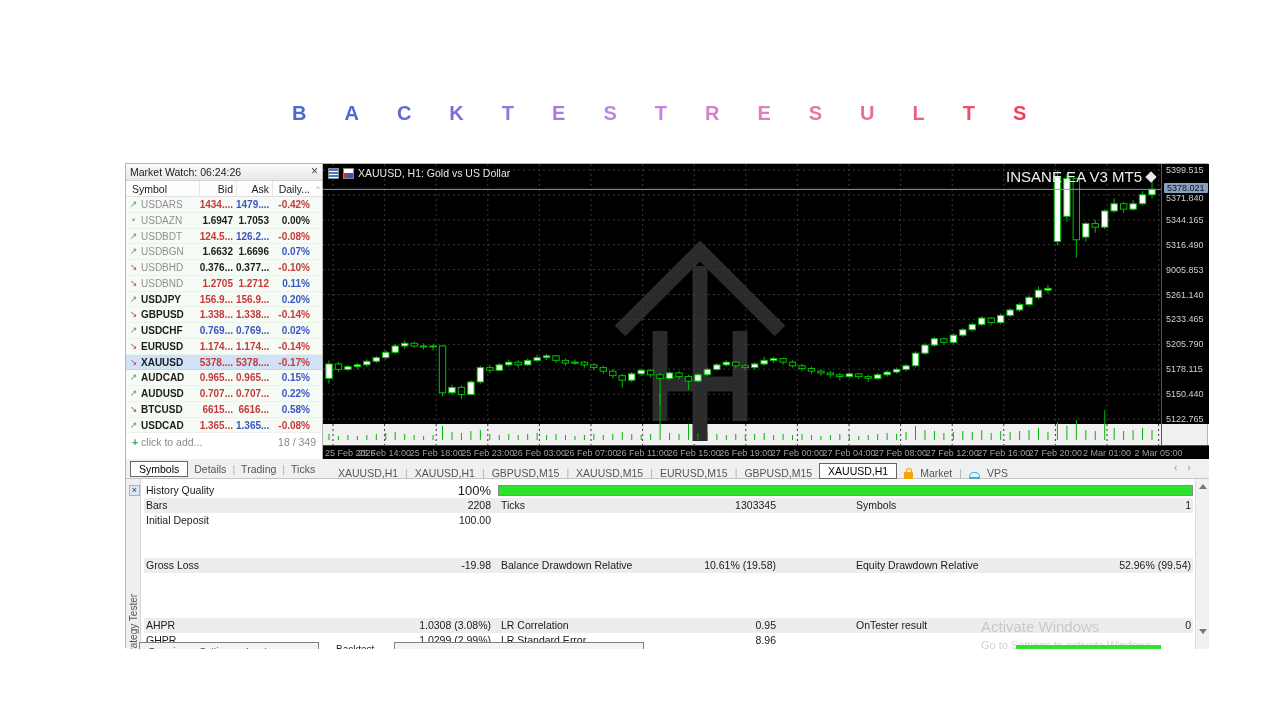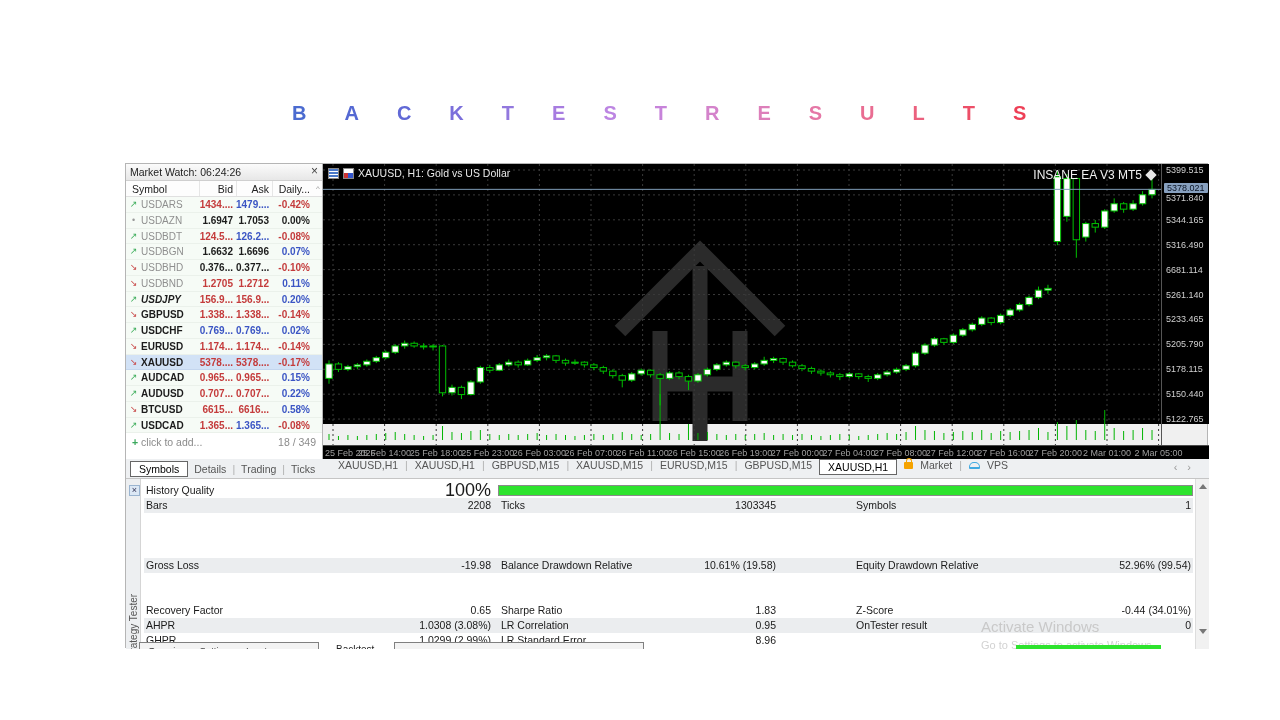--- a/index.html
+++ b/index.html
@@ -52,39 +52,39 @@
   .bidline { stroke:#7f9cb8; stroke-width:1; }
   .wm { stroke:#2b2b2b; stroke-width:15; fill:none; }
   .c-title { position:absolute; left:5px; top:3px; display:flex; gap:4px; align-items:center;
              font-size:10.5px; color:#e8e8e8; white-space:nowrap; }
   .ic1 { width:11px; height:11px; border:1px solid #888;
          background:repeating-linear-gradient(#4a79c9 0 2px, #fff 2px 3px); }
   .ic2 { width:11px; height:11px; border:1px solid #888;
          background:linear-gradient(#ffffff 45%, rgba(0,0,0,0) 45%),
                     linear-gradient(90deg,#cc3333 50%, #3355cc 50%); }
   .c-ea { position:absolute; right:54px; top:4px; display:flex; gap:5px; align-items:center;
-          font-size:12px; color:#f0f0f0; white-space:nowrap; }
+          font-size:15px; color:#f0f0f0; white-space:nowrap; }
   .hat { width:8px; height:8px; background:#e8e8e8; transform:rotate(45deg); }
   .paxis { position:absolute; left:838px; top:0; width:48px; height:281px;
            border-left:1px solid #555; }
   .plabel { position:absolute; left:4px; font-size:9px; color:#cfcfcf; white-space:nowrap; }
   .pchip { position:absolute; left:2px; background:#87a0bf; color:#0b1526; font-size:9px;
            padding:0 3px; border-radius:1px; }
   .taxis { position:absolute; left:0; top:281px; width:886px; height:14px; background:#000;
            border-top:1px solid #4a4a4a; }
   .tlabel { position:absolute; top:2px; font-size:9px; color:#9f9f9f; white-space:nowrap;
             transform:translateX(-50%); }
 
   
   .tabs-row { position:absolute; left:0; top:295px; width:1083px; height:20px;
               background:#eef0f2; border-bottom:1px solid #c5c5c5; }
   .mw-tabs { position:absolute; left:4px; top:0; height:20px; display:flex; gap:6px;
              align-items:center; font-size:10.5px; color:#555; }
   .c-tabs { position:absolute; left:212px; top:0; height:20px; display:flex; gap:7px;
-            align-items:flex-start; font-size:10.5px; color:#555; }
+            align-items:flex-end; font-size:10.5px; color:#555; }
   .tab { cursor:pointer; white-space:nowrap; }
   .tab.active { background:#fff; border:1px solid #666; padding:1px 8px; color:#000; }
   .pipe { color:#b0b0b0; }
   .lock { width:9px; height:7px; background:#f5a300; border-radius:1px; position:relative;
           display:inline-block; margin-top:3px; }
   .lock:before { content:''; position:absolute; top:-4px; left:1.5px; width:4px; height:4px;
                  border:1.5px solid #f5a300; border-bottom:none; border-radius:3px 3px 0 0; }
   .vps-ic { width:11px; height:7px; border:1.5px solid #3fa9e0; border-bottom:2px solid #3fa9e0;
             border-radius:5px 5px 1px 1px; display:inline-block; margin-top:3px; }
   .tab-arrows { position:absolute; right:8px; top:2px; font-size:11px; color:#999;
@@ -101,21 +101,21 @@
              border:1px solid #9ab4d0; color:#335; font-size:9px; line-height:9px;
              text-align:center; cursor:pointer; }
   .t-content { position:absolute; left:18px; right:16px; top:0; height:170px; }
   .t-row { position:absolute; left:0; width:100%; height:15px; font-size:10.5px;
            line-height:15px; color:#1a1a1a; }
   .t-row.shade { background:#ebedef; }
   .t-row span { position:absolute; white-space:nowrap; overflow:hidden; }
   .l1 { left:2px; width:222px; } .v1 { left:226px; width:121px; text-align:right; }
   .l2 { left:357px; width:220px; } .v2 { left:480px; width:152px; text-align:right; }
   .l3 { left:712px; width:220px; } .v3 { left:885px; width:162px; text-align:right; }
-  .t-row.first .v1 { font-size:18px; }
+  .t-row.first .v1 { font-size:13px; }
   .t-progress { position:absolute; left:354px; top:2px; width:695px; height:11px;
                 background:#2ee32e; border:1px solid #8a8a8a; }
   .t-scroll { position:absolute; right:0; top:0; width:14px; height:170px; background:#f1f1f1;
               border-left:1px solid #ddd; }
   .tri-up { position:absolute; top:5px; left:3px; width:0; height:0;
             border-left:4px solid transparent; border-right:4px solid transparent;
             border-bottom:5px solid #777; cursor:pointer; }
   .tri-dn { position:absolute; top:150px; left:3px; width:0; height:0;
             border-left:4px solid transparent; border-right:4px solid transparent;
             border-top:5px solid #777; cursor:pointer; }
@@ -205,21 +205,21 @@
           </div>
           <div class="mw-row">
             <span class="mw-ar" style="color: rgb(200, 72, 72);">↘</span>
             <span class="mw-sym" style="color: rgb(143, 143, 143);">USDBND</span>
             <span class="mw-num" style="color: rgb(196, 59, 59);">1.2705</span>
             <span class="mw-num" style="color: rgb(196, 59, 59);">1.2712</span>
             <span class="mw-num" style="color: rgb(59, 85, 196);">0.11%</span>
           </div>
           <div class="mw-row">
             <span class="mw-ar" style="color: rgb(63, 174, 92);">↗</span>
-            <span class="mw-sym" style="color: rgb(28, 28, 28); font-weight: 700; font-style: italic;">USDJPY</span>
+            <span class="mw-sym" style="color: rgb(28, 28, 28); font-weight: 700;">USDJPY</span>
             <span class="mw-num" style="color: rgb(196, 59, 59);">156.9...</span>
             <span class="mw-num" style="color: rgb(196, 59, 59);">156.9...</span>
             <span class="mw-num" style="color: rgb(59, 85, 196);">0.20%</span>
           </div>
           <div class="mw-row">
             <span class="mw-ar" style="color: rgb(200, 72, 72);">↘</span>
             <span class="mw-sym" style="color: rgb(28, 28, 28); font-weight: 700;">GBPUSD</span>
             <span class="mw-num" style="color: rgb(196, 59, 59);">1.338...</span>
             <span class="mw-num" style="color: rgb(196, 59, 59);">1.338...</span>
             <span class="mw-num" style="color: rgb(196, 59, 59);">-0.14%</span>
@@ -591,21 +591,21 @@
       </div>
       <div class="c-ea">
         <span>INSANE EA V3 MT5</span>
         <span class="hat"></span>
       </div>
       <div class="paxis">
           <div class="plabel" style="top: 1px;">5399.515</div>
           <div class="plabel" style="top: 29px; text-align: center;">5371.840</div>
           <div class="plabel" style="top: 50.815px;">5344.165</div>
           <div class="plabel" style="top: 75.7225px;">5316.490</div>
-          <div class="plabel" style="top: 100.63px;">6681.114</div>
+          <div class="plabel" style="top: 100.63px;">9005.853</div>
           <div class="plabel" style="top: 125.537px;">5261.140</div>
           <div class="plabel" style="top: 150.445px;">5233.465</div>
           <div class="plabel" style="top: 175.352px;">5205.790</div>
           <div class="plabel" style="top: 200.26px;">5178.115</div>
           <div class="plabel" style="top: 225.167px;">5150.440</div>
           <div class="plabel" style="top: 250.075px;">5122.765</div>
           <div class="pchip" style="top: 19.3446px;">5378.021</div>
         </div>
       <div class="taxis">
           <div class="tlabel" style="left: 2px; transform: none;">25 Feb 2026</div>
@@ -675,43 +675,43 @@
             <div class="t-progress"></div>
           </div>
           <div class="t-row shade" style="top: 19px;">
             <span class="l1">Bars</span>
             <span class="v1">2208</span>
             <span class="l2">Ticks</span>
             <span class="v2">1303345</span>
             <span class="l3">Symbols</span>
             <span class="v3">1</span>
           </div>
+          <div class="t-row" style="top: 34px;">
+            <span class="l1">Initial Deposit</span>
+            <span class="v1">100.00</span>
+            <span class="l2"></span>
+            <span class="v2"></span>
+            <span class="l3"></span>
+            <span class="v3"></span>
+          </div>
           <div class="t-row shade" style="top: 79px;">
             <span class="l1">Gross Loss</span>
             <span class="v1">-19.98</span>
             <span class="l2">Balance Drawdown Relative</span>
             <span class="v2">10.61% (19.58)</span>
             <span class="l3">Equity Drawdown Relative</span>
             <span class="v3">52.96% (99.54)</span>
           </div>
           <div class="t-row shade" style="top: 109px; margin-top: 30px;">
             <span class="l1">Profit Factor</span>
             <span class="v1">4.25</span>
             <span class="l2">Expected Payoff</span>
             <span class="v2">3.82</span>
             <span class="l3">Margin Level</span>
             <span class="v3">73.68%</span>
-          </div>
-          <div class="t-row" style="top: 124px;">
-            <span class="l1">Recovery Factor</span>
-            <span class="v1">0.65</span>
-            <span class="l2">Sharpe Ratio</span>
-            <span class="v2">1.83</span>
-            <span class="l3">Z-Score</span>
-            <span class="v3">-0.44 (34.01%)</span>
           </div>
           <div class="t-row shade" style="top: 139px;">
             <span class="l1">AHPR</span>
             <span class="v1">1.0308 (3.08%)</span>
             <span class="l2">LR Correlation</span>
             <span class="v2">0.95</span>
             <span class="l3">OnTester result</span>
             <span class="v3">0</span>
           </div>
           <div class="t-row" style="top: 154px;">

